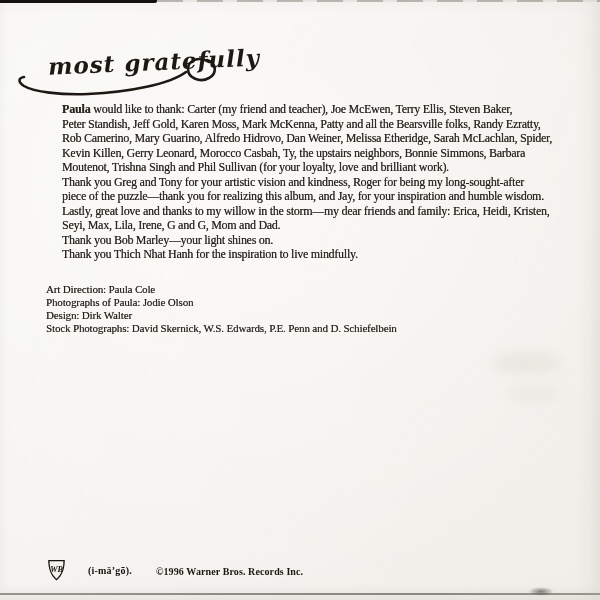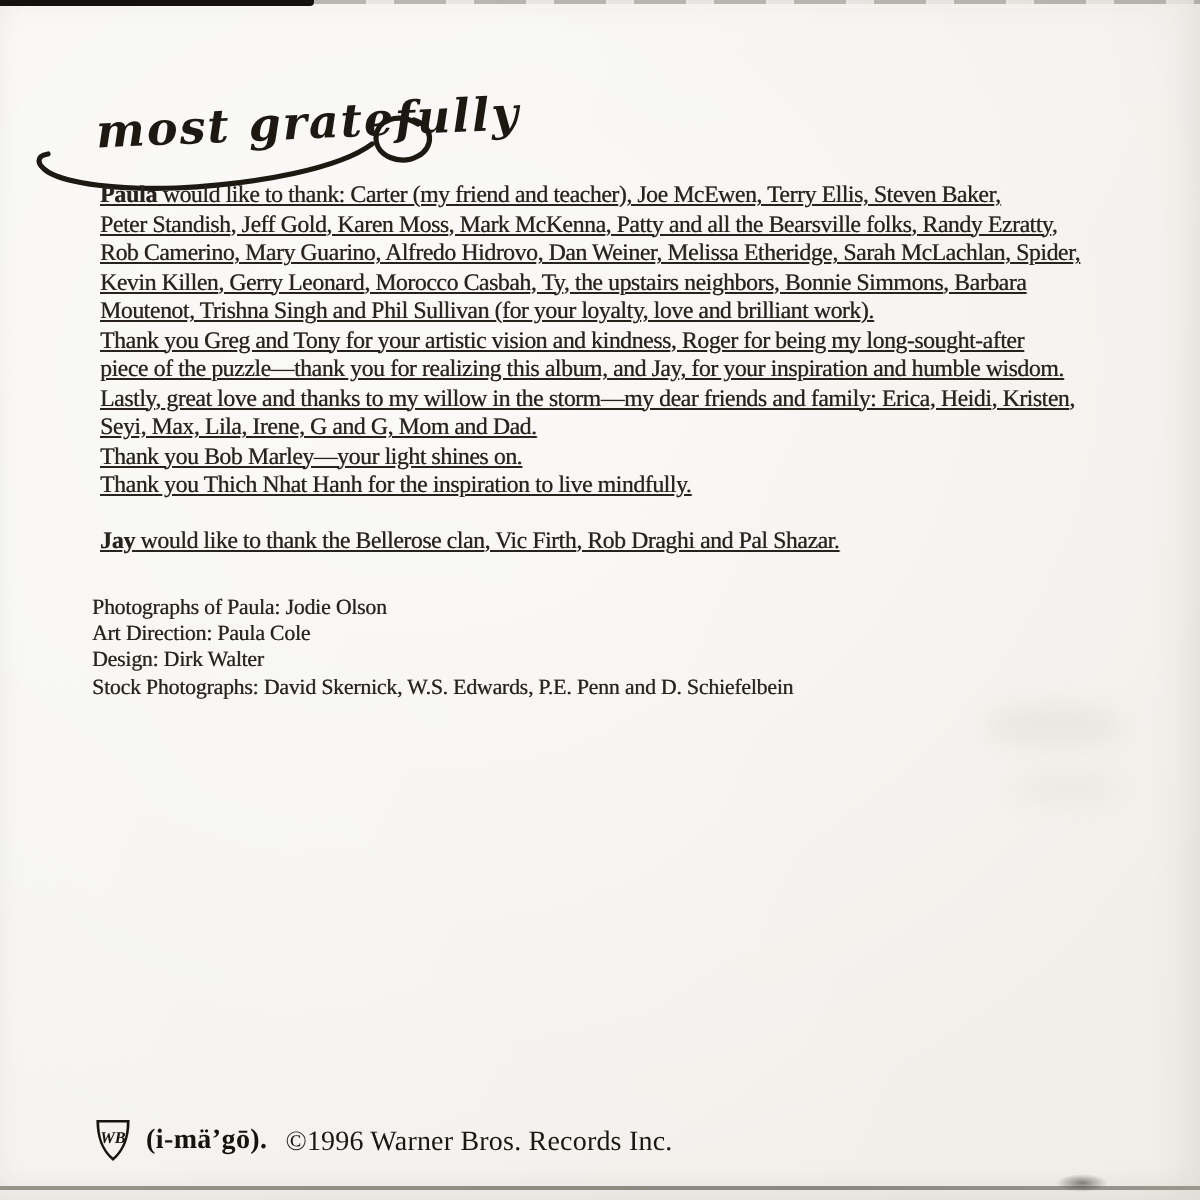--- a/index.html
+++ b/index.html
@@ -29,33 +29,33 @@
     position:absolute;left:48px;top:48px;width:220px;
     font-family:"DejaVu Serif", serif;font-style:italic;font-weight:bold;
     font-size:23px;letter-spacing:1px;color:#1d1812;
     transform:rotate(-2.5deg);white-space:nowrap;
   }
   .flourish{position:absolute;left:10px;top:46px;}
 
   
   .content{position:absolute;left:46px;top:86px;width:540px;font-size:11.9px;line-height:14.5px;
     letter-spacing:-0.22px;color:#27221c;text-shadow:0.25px 0 0 rgba(39,34,28,.65);}
-  .content p{margin:4px;white-space:pre;text-decoration:underline;}
+  .content p{margin:16px;white-space:pre;}
   .content p b{letter-spacing:-0.1px;}
   .p-jay{margin-top:13px !important;}
   .p-roger{margin-top:14px !important;}
   .p-ps{margin-top:14px !important;}
   .credits{margin-top:21px;font-size:10.9px;line-height:13.2px;letter-spacing:-0.1px;}
   .credits div{white-space:pre;}
 
   
-  .footer{position:absolute;left:47px;top:559px;display:flex;align-items:center;gap:7px;}
+  .footer{position:absolute;left:47px;top:559px;display:flex;align-items:center;gap:22px;}
   .wb{display:block;}
-  .imago{font-size:14px;font-weight:bold;letter-spacing:0.2px;color:#17130f;}
-  .copyright{font-size:14px;font-weight:normal;letter-spacing:0.1px;color:#1b1712;margin-left:2px;padding-top:2px;}
+  .imago{font-size:10px;font-weight:bold;letter-spacing:0.2px;color:#17130f;}
+  .copyright{font-size:10px;font-weight:bold;letter-spacing:0.1px;color:#1b1712;margin-left:2px;padding-top:2px;}
 </style>
 </head>
 <body>
 
 <div class="page">
 
   <div class="edge-top-dark"></div>
   <div class="edge-top-faint"></div>
   <div class="ghost g1"></div>
   <div class="ghost g2"></div>
@@ -72,27 +72,26 @@
 Rob Camerino, Mary Guarino, Alfredo Hidrovo, Dan Weiner, Melissa Etheridge, Sarah McLachlan, Spider,
 Kevin Killen, Gerry Leonard, Morocco Casbah, Ty, the upstairs neighbors, Bonnie Simmons, Barbara
 Moutenot, Trishna Singh and Phil Sullivan (for your loyalty, love and brilliant work).
 Thank you Greg and Tony for your artistic vision and kindness, Roger for being my long-sought-after
 piece of the puzzle—thank you for realizing this album, and Jay, for your inspiration and humble wisdom.
 Lastly, great love and thanks to my willow in the storm—my dear friends and family: Erica, Heidi, Kristen,
 Seyi, Max, Lila, Irene, G and G, Mom and Dad.
 Thank you Bob Marley—your light shines on.
 Thank you Thich Nhat Hanh for the inspiration to live mindfully.</span></p>
 
-    <p class="p-jay"><b>Jay</b><span> would like to thank the Bellerose clan, Vic Firth, Rob Draghi and Pal Shazar.</span></p>
 
 
 
     <div class="credits">
+      <div>Art Direction: Paula Cole</div>
       <div>Photographs of Paula: Jodie Olson</div>
-      <div>Art Direction: Paula Cole</div>
       <div>Design: Dirk Walter</div>
       <div>Stock Photographs: David Skernick, W.S. Edwards, P.E. Penn and D. Schiefelbein</div>
     </div>
   </div>
 
   <div class="footer">
     <svg class="wb" width="19" height="23" viewBox="0 0 19 23">
       <path d="M1.2,1 H17.8 C17.8,9.5 15.5,16.5 9.5,21.5 C3.5,16.5 1.2,9.5 1.2,1 Z" fill="#16120e"></path>
       <path d="M2.6,2.3 H16.4 C16.4,9.6 14.4,15.6 9.5,19.8 C4.6,15.6 2.6,9.6 2.6,2.3 Z" fill="#f4f2ee"></path>
       <text x="9.5" y="12.5" text-anchor="middle" font-family="Liberation Serif, serif" font-size="8.2" font-weight="bold" font-style="italic" fill="#16120e">WB</text>

